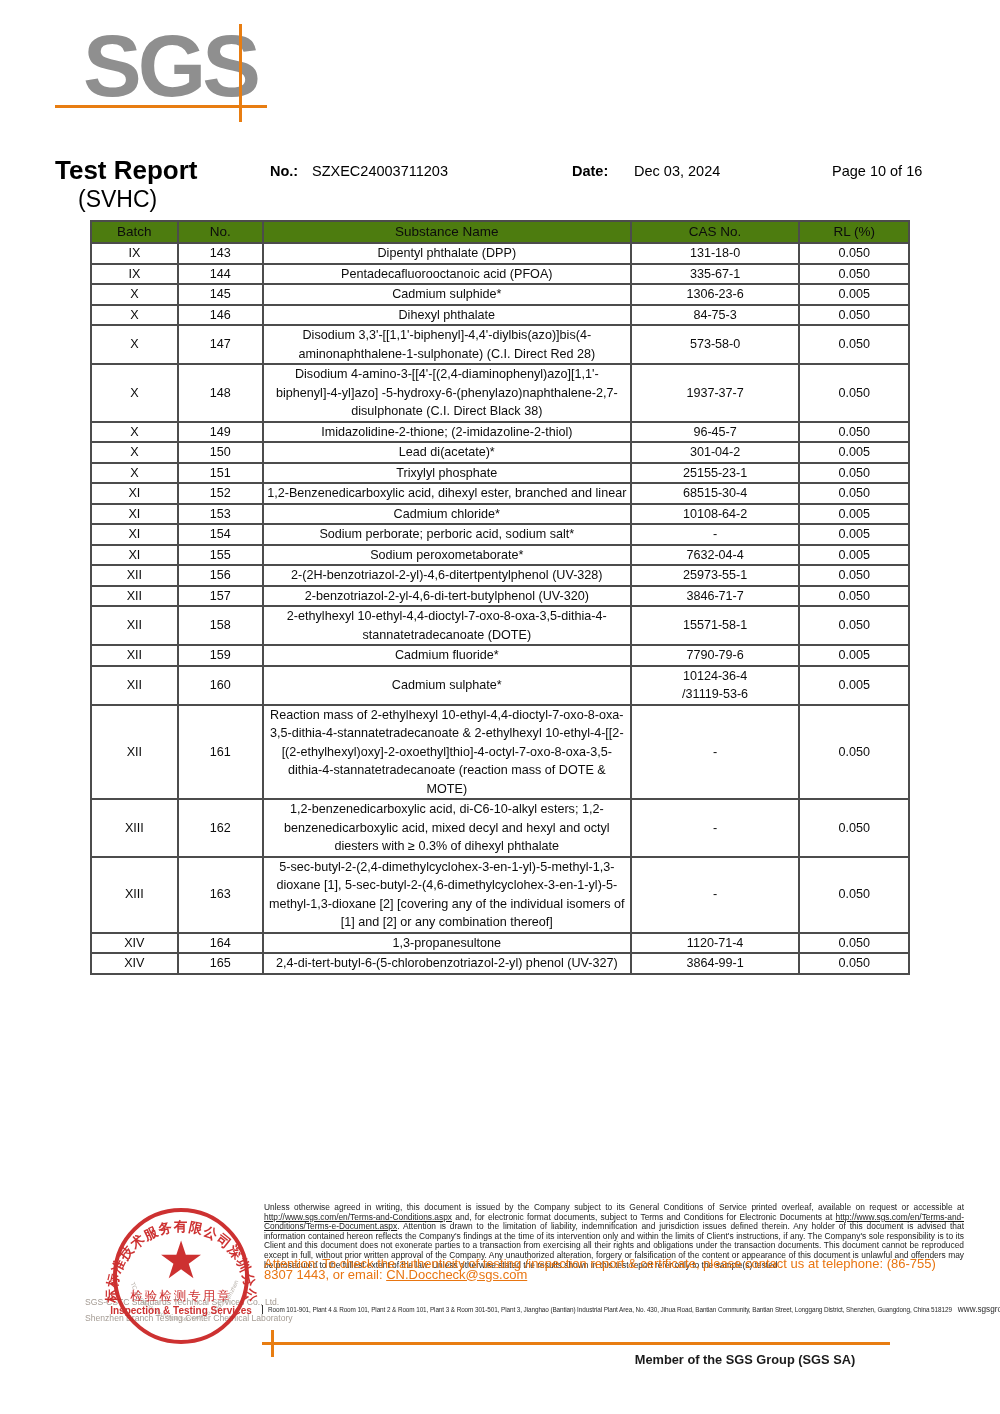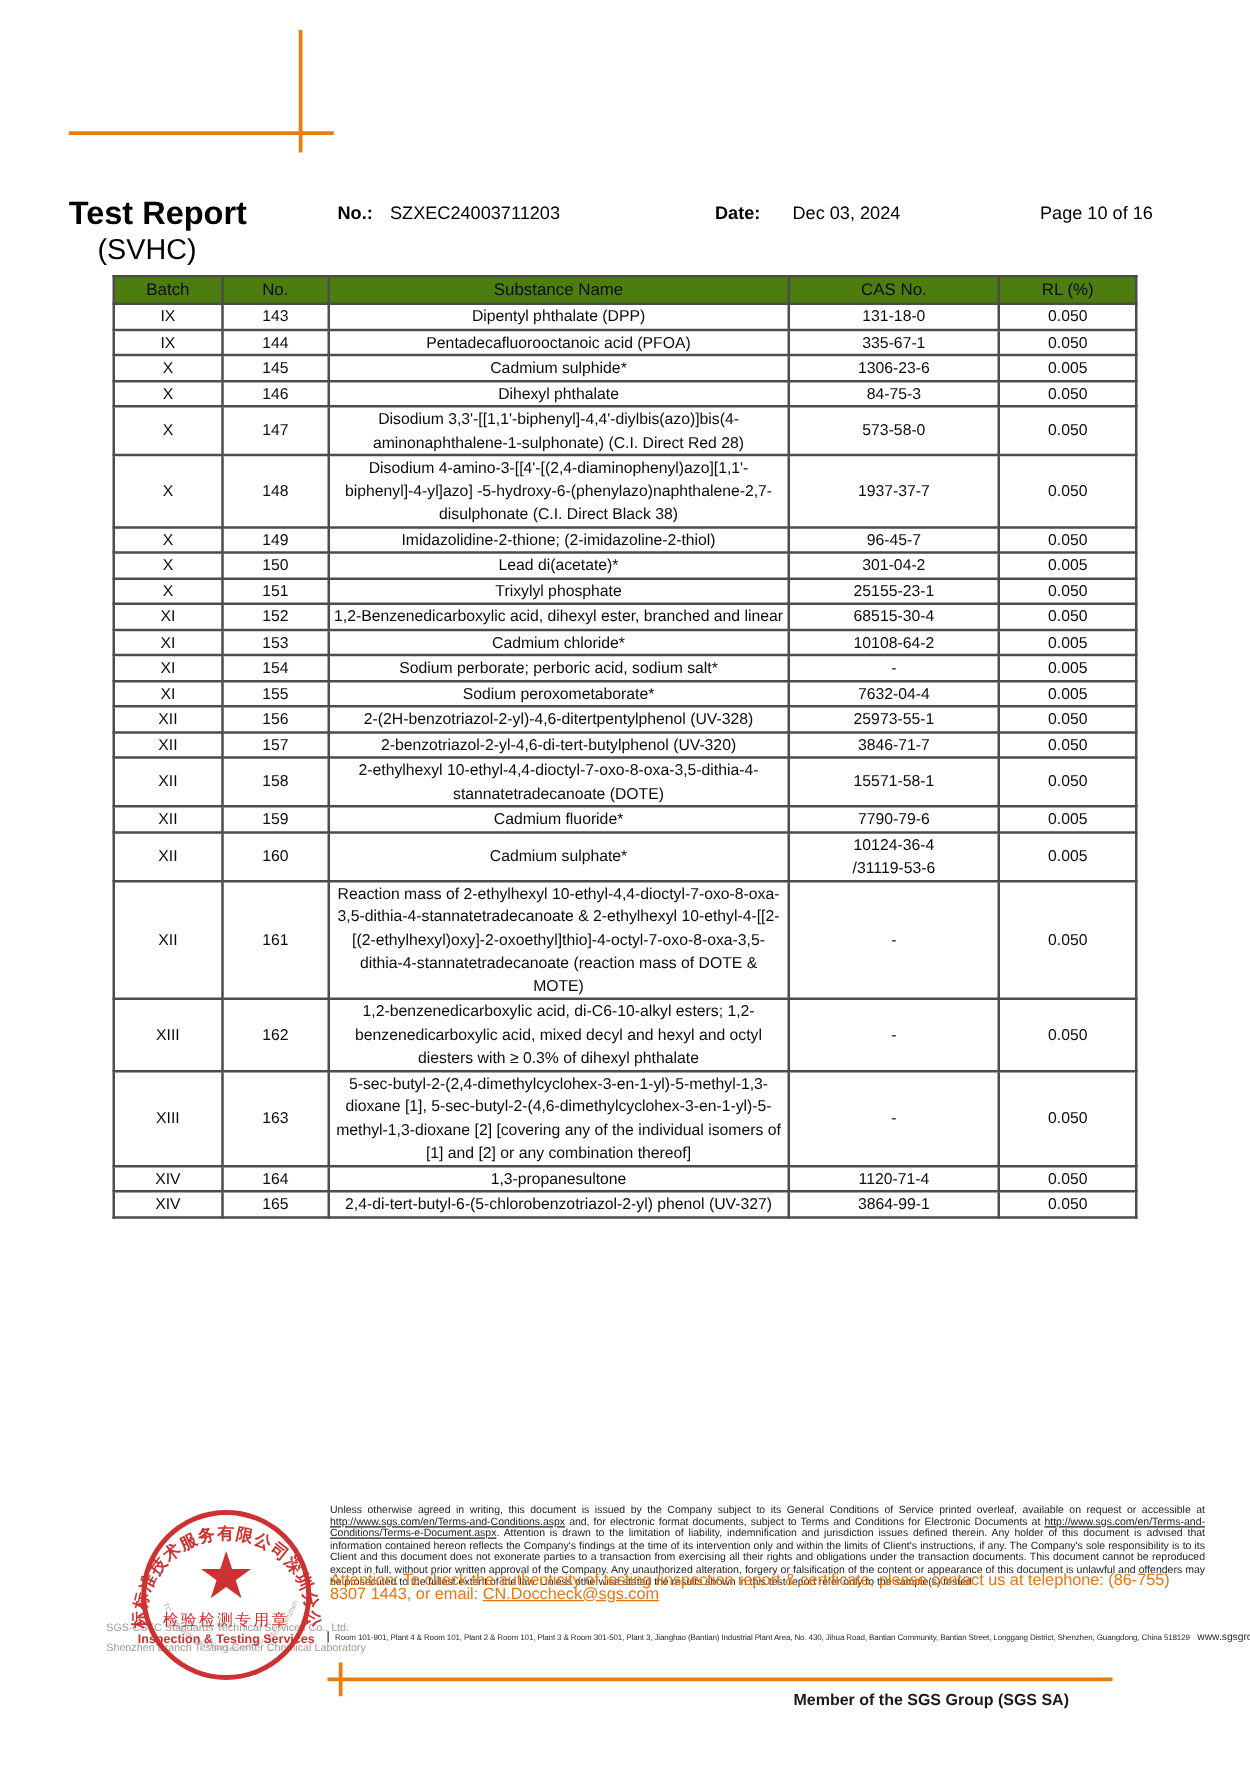--- a/index.html
+++ b/index.html
@@ -100,20 +100,21 @@
   .member-line {
     position: absolute; left: 600px; top: 1352px; width: 290px;
     text-align: center; font-size: 12.8px; font-weight: 600; color: #1a1a1a;
   }
 </style>
 </head>
 <body>
 
 <div class="page">
 
+  <div class="logo-text">SGS</div>
   <div class="logo-hline"></div>
   <div class="logo-vline"></div>
 
   <div class="title1">Test Report</div>
   <div class="title2">(SVHC)</div>
   <span class="hinfo hlabel no-label">No.:</span>
   <span class="hinfo no-value">SZXEC24003711203</span>
   <span class="hinfo hlabel date-label">Date:</span>
   <span class="hinfo date-value">Dec 03, 2024</span>
   <span class="hinfo page-label">Page 10 of 16</span>

